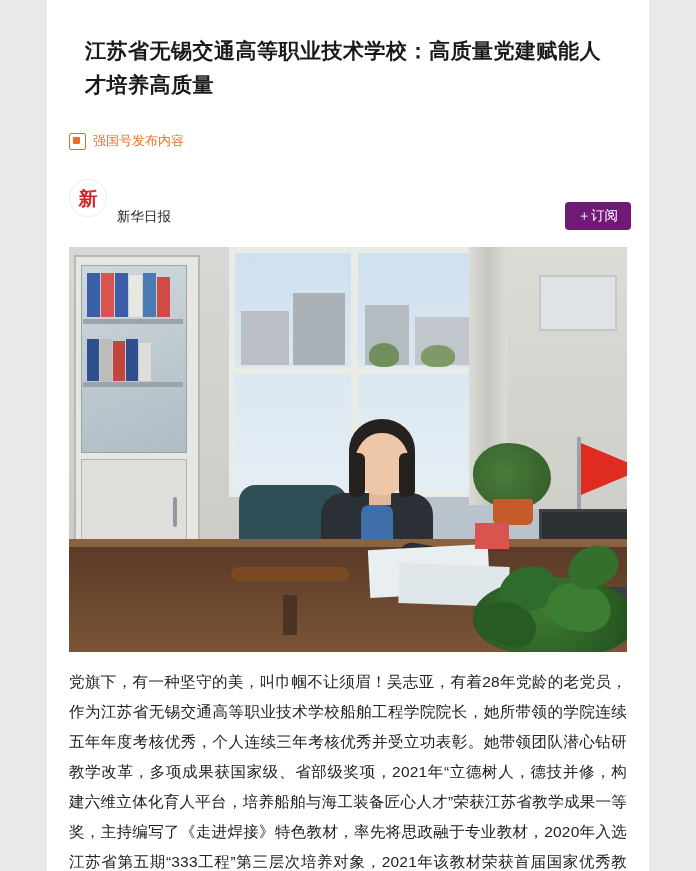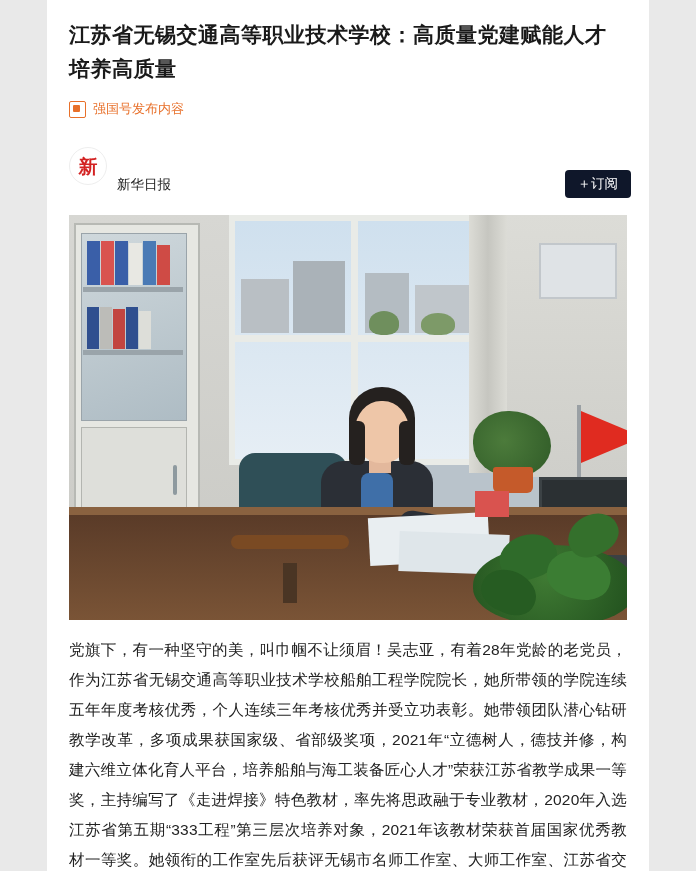--- a/index.html
+++ b/index.html
@@ -29,21 +29,21 @@
     box-sizing: border-box;
     padding: 0 0 0 0;
   }
   .article-title {
     font-size: 21px;
     line-height: 34px;
     font-weight: bold;
     color: #1a1a1a;
     letter-spacing: 0.5px;
     padding: 18px 22px 0 22px;
-    margin: 0;
+    margin: 16px;
   }
   .tag-row {
     display: flex;
     align-items: center;
     padding: 14px 22px 0 22px;
   }
   .tag-icon {
     width: 15px;
     height: 15px;
     border: 1.5px solid #e8702a;
@@ -102,21 +102,21 @@
     line-height: 17px;
     margin-top: 37px;
   }
   .source-date {
     font-size: 11.5px;
     color: #9b9b9b;
     line-height: 16px;
     margin-top: 1px;
   }
   .subscribe-btn {
-    background: #0f172a;
+    background: #701a75;
     color: #ffffff;
     font-size: 13.5px;
     border: none;
     border-radius: 4px;
     padding: 7px 13px;
     cursor: pointer;
     line-height: 1;
     font-family: "Liberation Sans", sans-serif;
     white-space: nowrap;
     margin-top: 36px;

